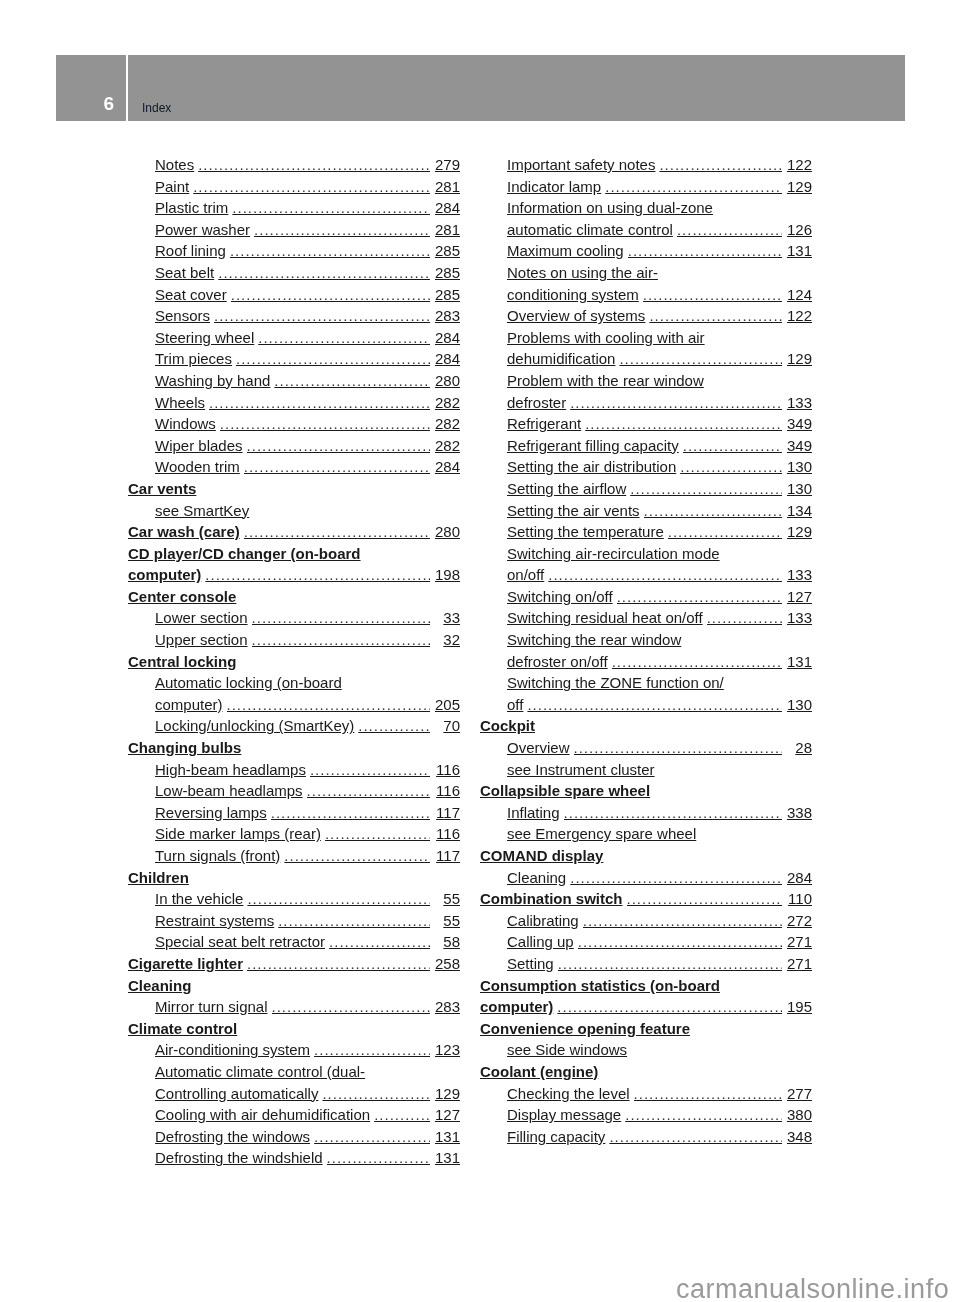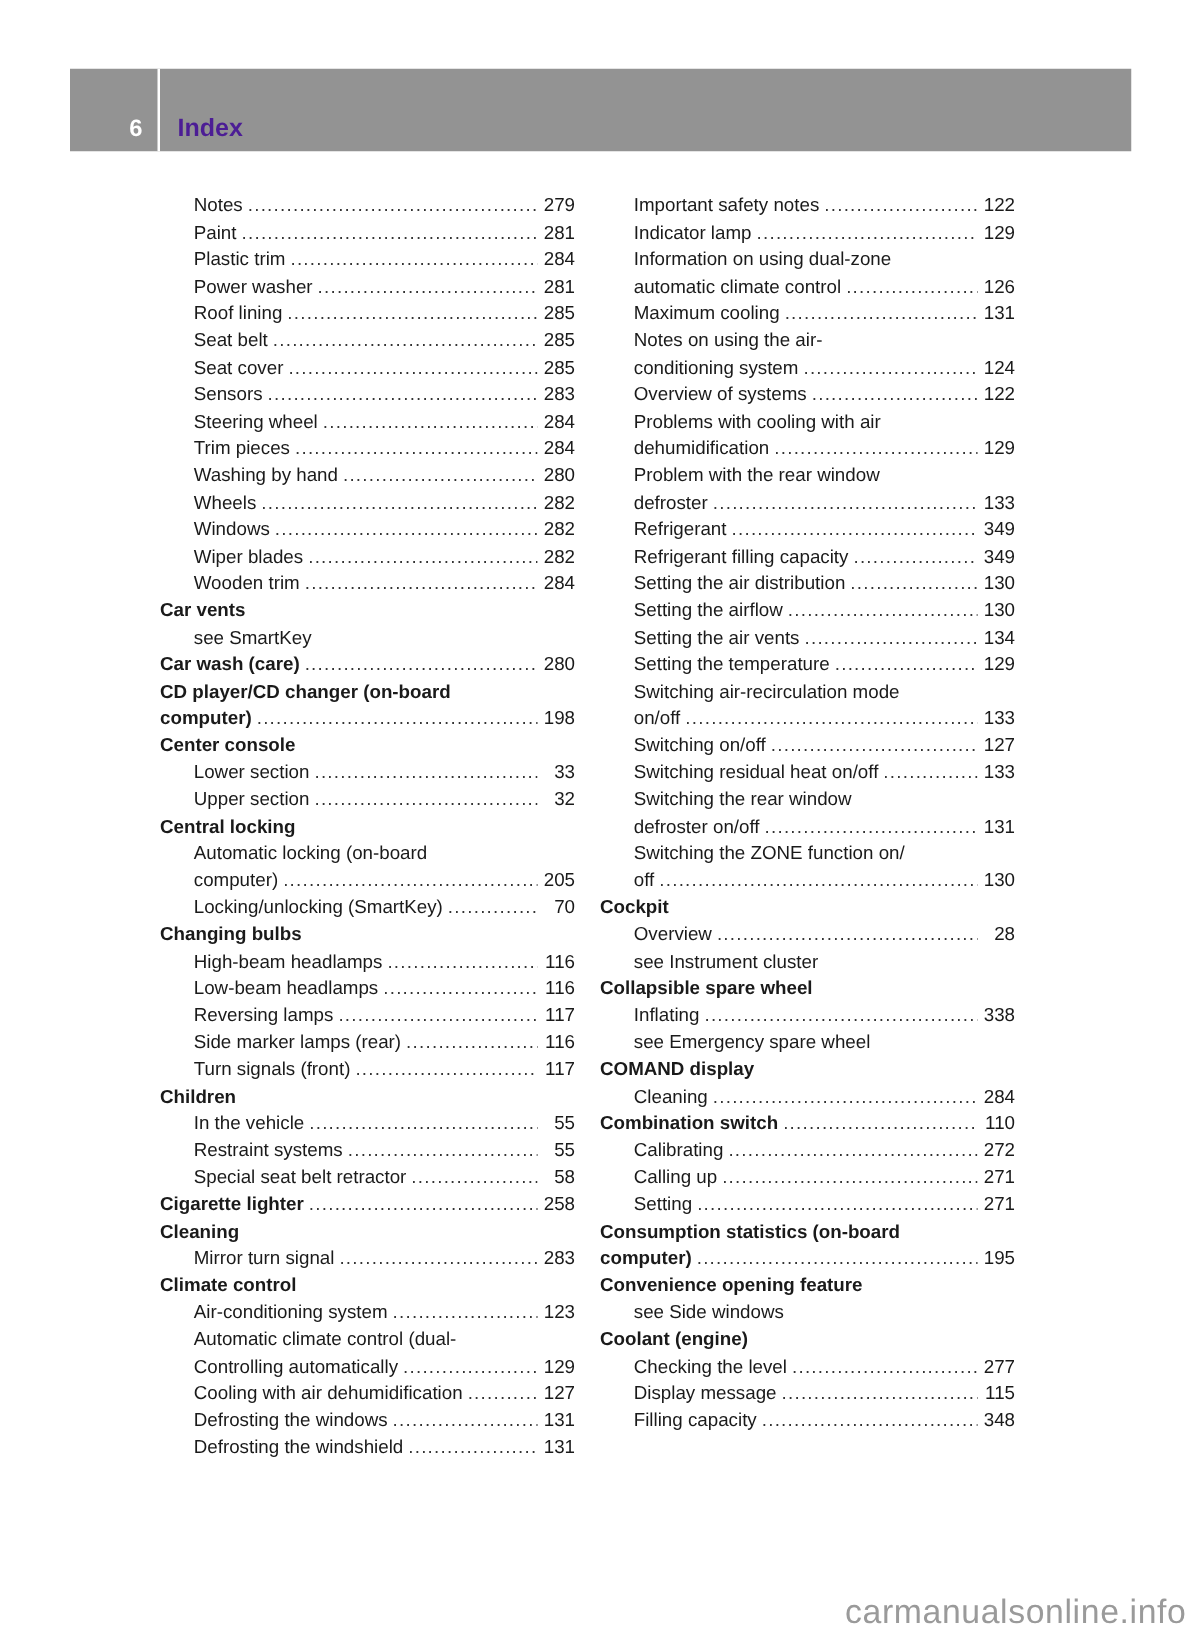--- a/index.html
+++ b/index.html
@@ -1,22 +1,22 @@
 <!DOCTYPE html>
 <html><head>
 <meta charset="utf-8">
 <style>
   html, body { margin:0; padding:0; background:#ffffff; }
   body { width:960px; height:1302px; position:relative; overflow:hidden;
          font-family:"Liberation Sans", "DejaVu Sans", sans-serif; color:#1a1a1a; }
   .header { position:absolute; left:56px; top:55px; width:849px; height:66px; background:#939393; }
   .header .pgnum { position:absolute; left:0; top:0; width:70px; height:66px; border-right:2px solid #ffffff; }
   .header .pgnum span { position:absolute; right:12px; bottom:6px; font-size:19px; font-weight:bold; color:#ffffff; }
-  .header .title { position:absolute; left:86px; bottom:6px; font-size:20px; font-weight:bold; color:#4c1d95; }
-  .col { position:absolute; top:154px; width:332px; }
+  .header .title { position:absolute; left:86px; bottom:6px; font-size:12px; font-weight:normal; color:#0f172a; }
+  .col { position:absolute; top:154px; width:332px;text-decoration:underline; }
   .col.left { left:128px; }
   .col.right { left:480px; }
   .row { position:relative; height:21.6px; line-height:21.6px; font-size:15px; white-space:nowrap; }
   .row.sub { padding-left:27px; }
   .row.bold { font-weight:bold; }
   .row .lead { display:flex; align-items:baseline; }
   .row .txt { flex:0 0 auto; }
   .row .dots { flex:1 1 auto; overflow:hidden; margin:0 4px; font-weight:normal; letter-spacing:1px; color:#333; }
   .row .dots::before { content:"................................................................................................................"; }
   .row .pg { flex:0 0 auto; font-weight:normal; min-width:26px; text-align:right; }
@@ -615,21 +615,21 @@
       <div class="lead">
         <span class="txt">Checking the level</span>
         <span class="dots"></span>
         <span class="pg">277</span>
       </div>
     </div>
     <div class="row sub">
       <div class="lead">
         <span class="txt">Display message</span>
         <span class="dots"></span>
-        <span class="pg">115</span>
+        <span class="pg">380</span>
       </div>
     </div>
     <div class="row sub">
       <div class="lead">
         <span class="txt">Filling capacity</span>
         <span class="dots"></span>
         <span class="pg">348</span>
       </div>
     </div>
   </div>

